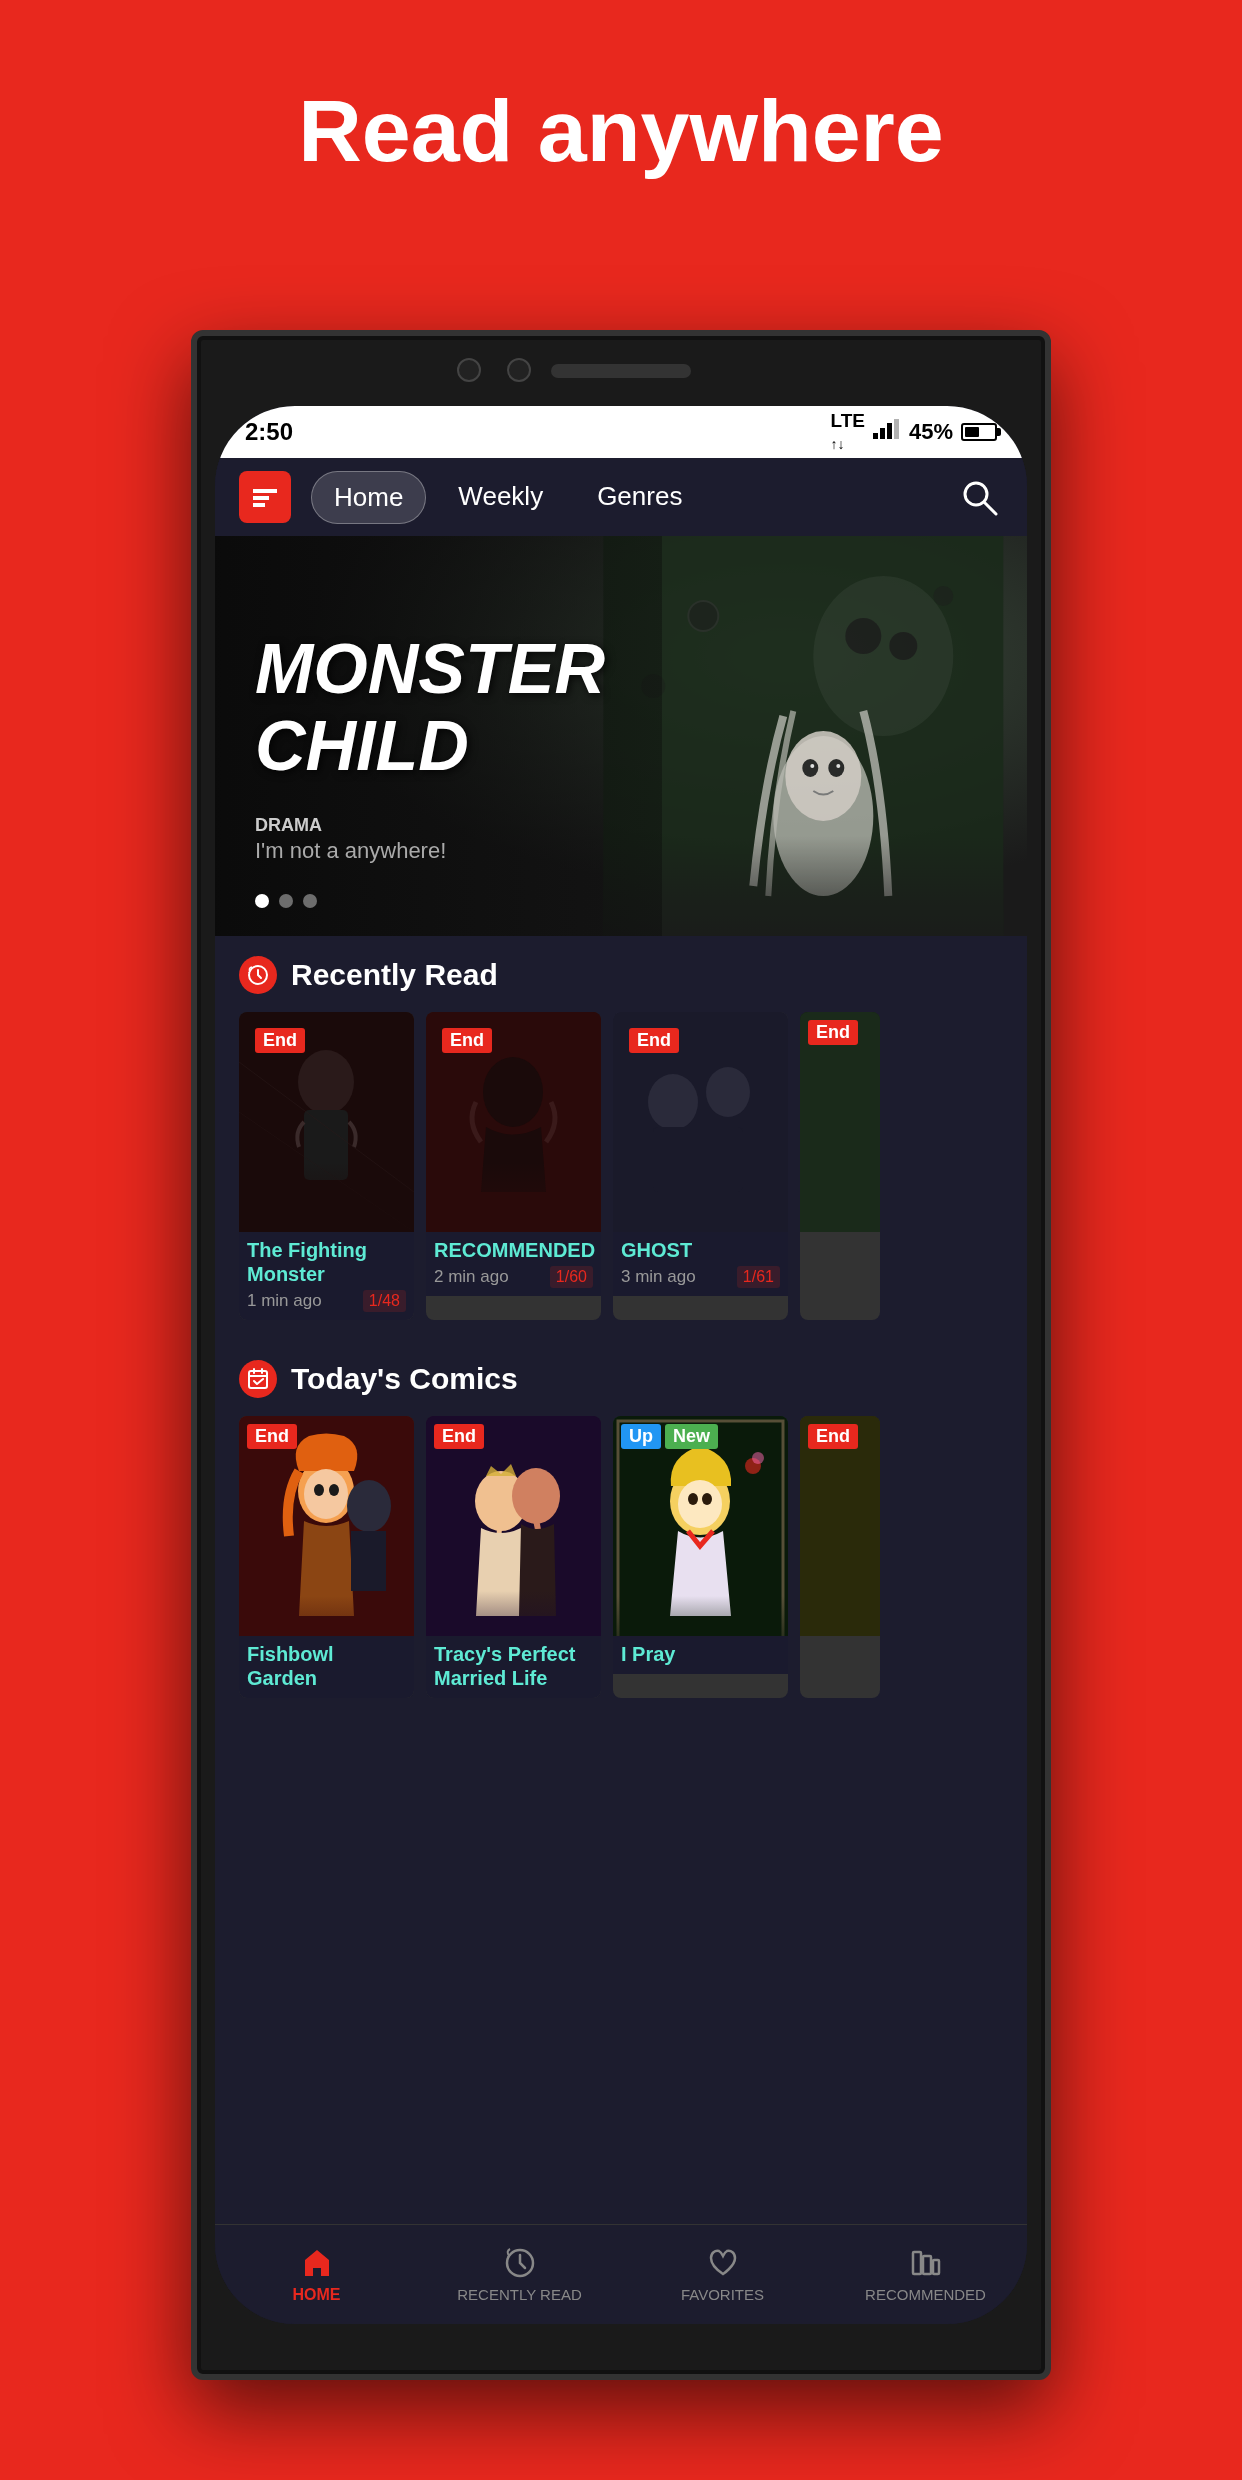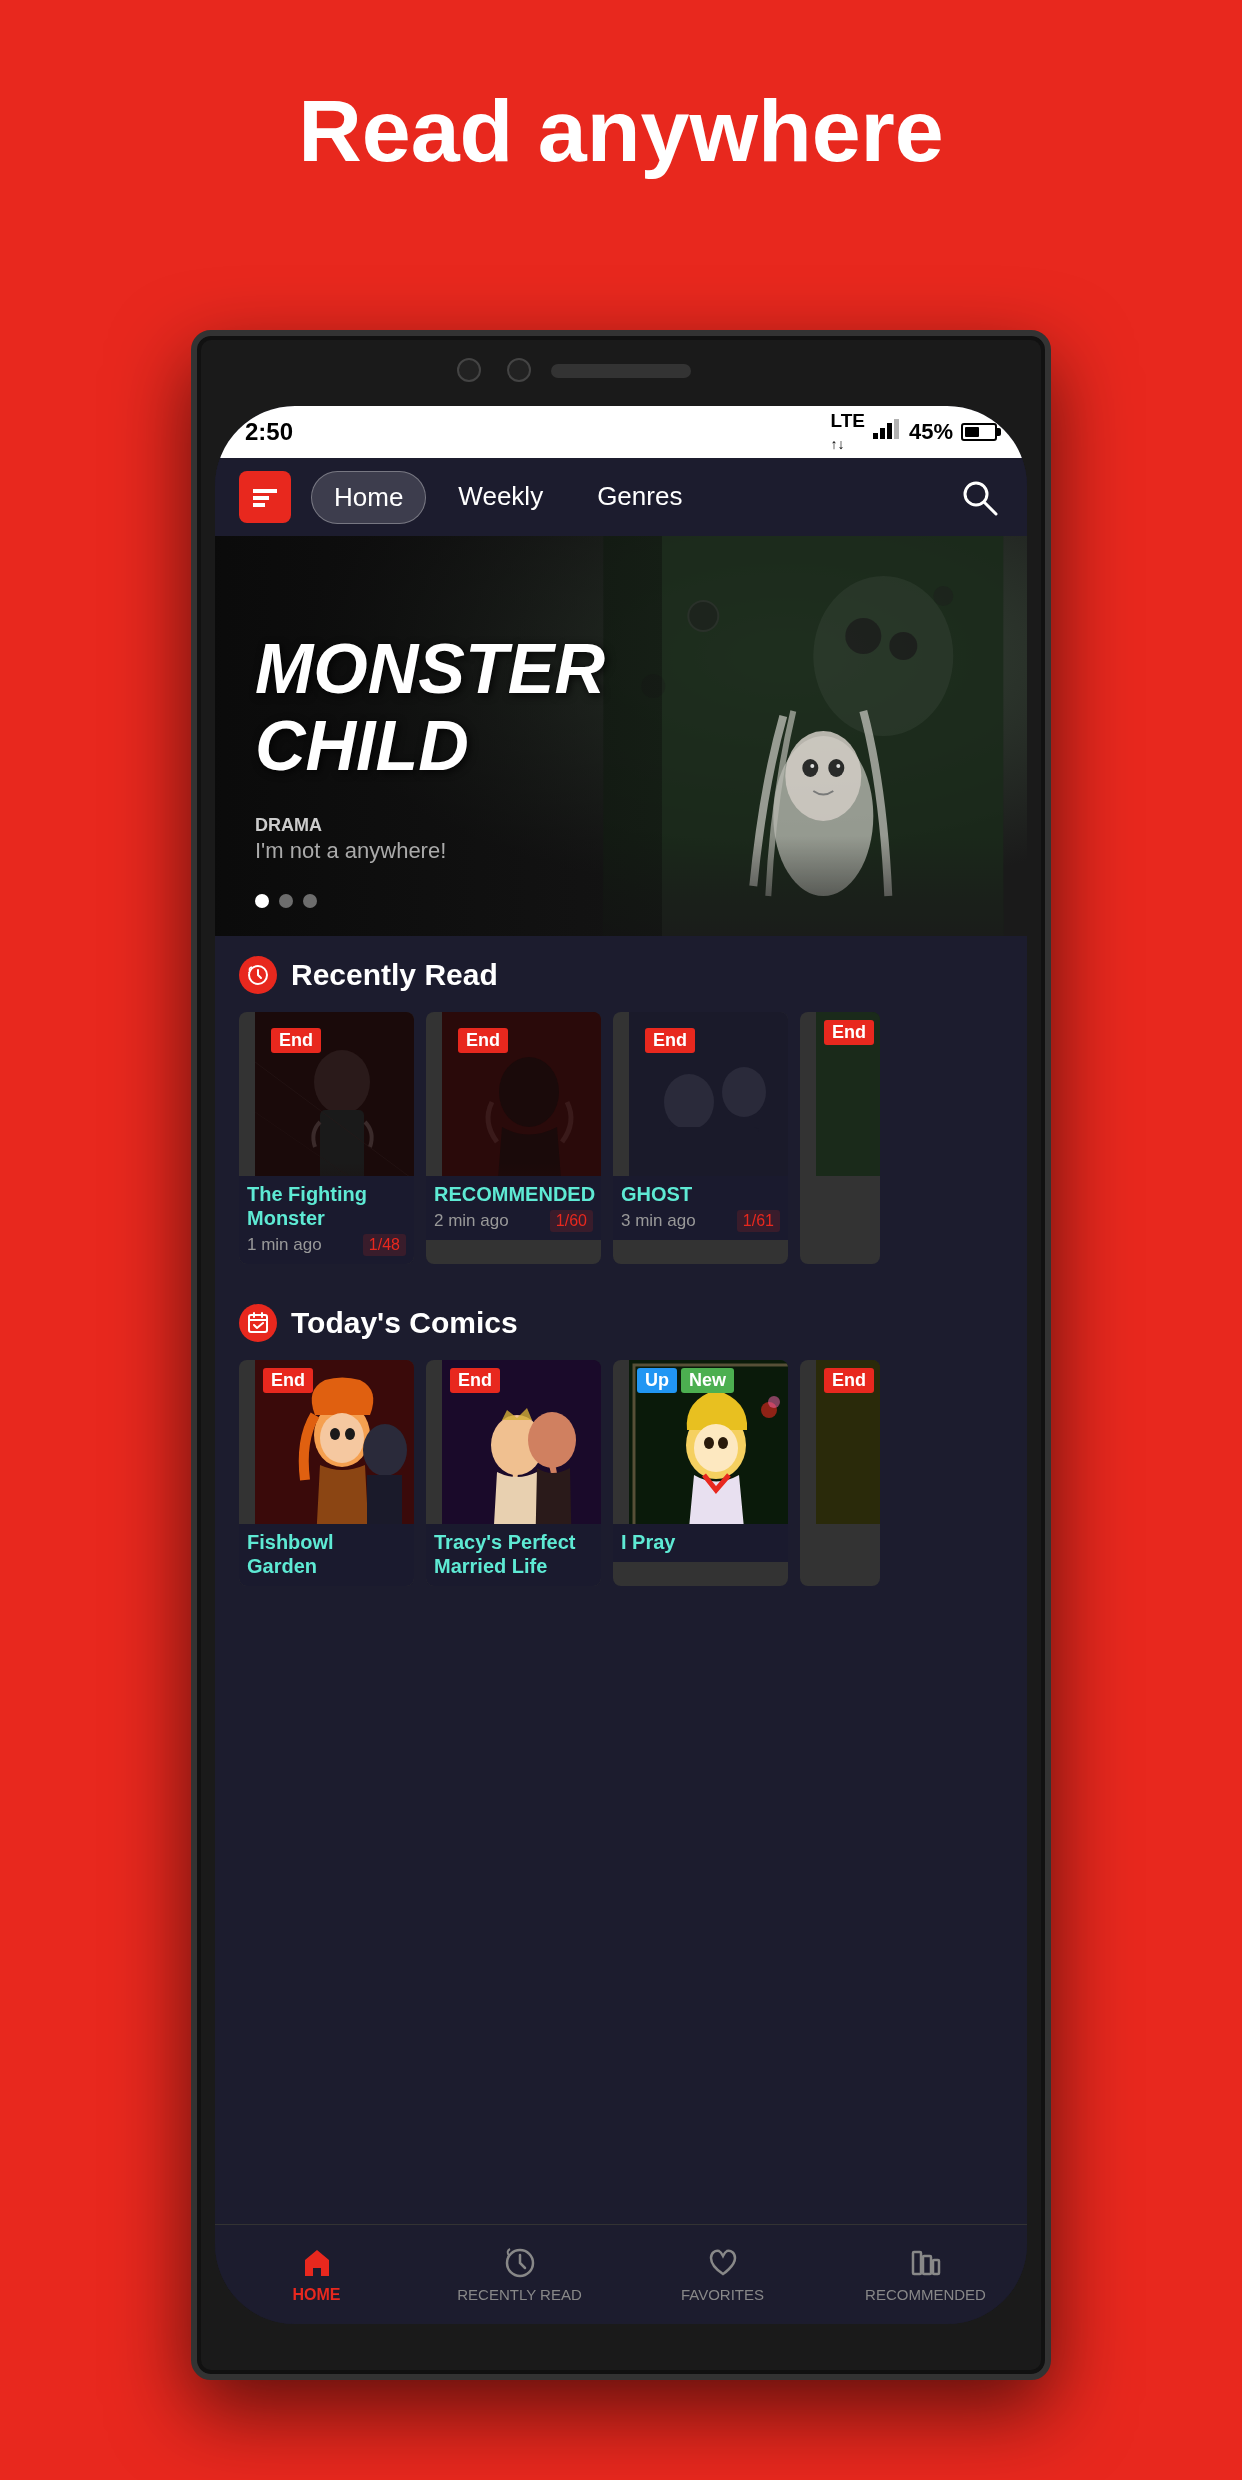--- a/index.html
+++ b/index.html
@@ -35,21 +35,21 @@
       width: 860px;
       height: 2050px;
     }
 
     .phone-outer {
       position: absolute;
       top: 0; left: 0;
       width: 860px;
       height: 2050px;
       background: #1a1a1a;
-      border-radius: 20px;
+      border-radius: 12px;
       border: 6px solid #333;
       box-shadow: 0 30px 80px rgba(0,0,0,0.6), inset 0 0 0 4px #111;
     }
 
     
     .speaker {
       position: absolute;
       top: 28px;
       left: 50%;
       transform: translateX(-50%);
@@ -294,24 +294,23 @@
     .comic-card {
       width: 175px;
       flex-shrink: 0;
       border-radius: 8px;
       overflow: hidden;
       position: relative;
       background: #333;
     }
     .comic-thumb {
       width: 175px;
-      height: 164px;
+      height: 220px;
       position: relative;
       overflow: hidden;
-      margin-left: 16px;
     }
     .comic-badge {
       position: absolute;
       top: 8px;
       left: 8px;
       background: #e8281e;
       color: white;
       font-size: 18px;
       font-weight: 700;
       padding: 2px 8px;

